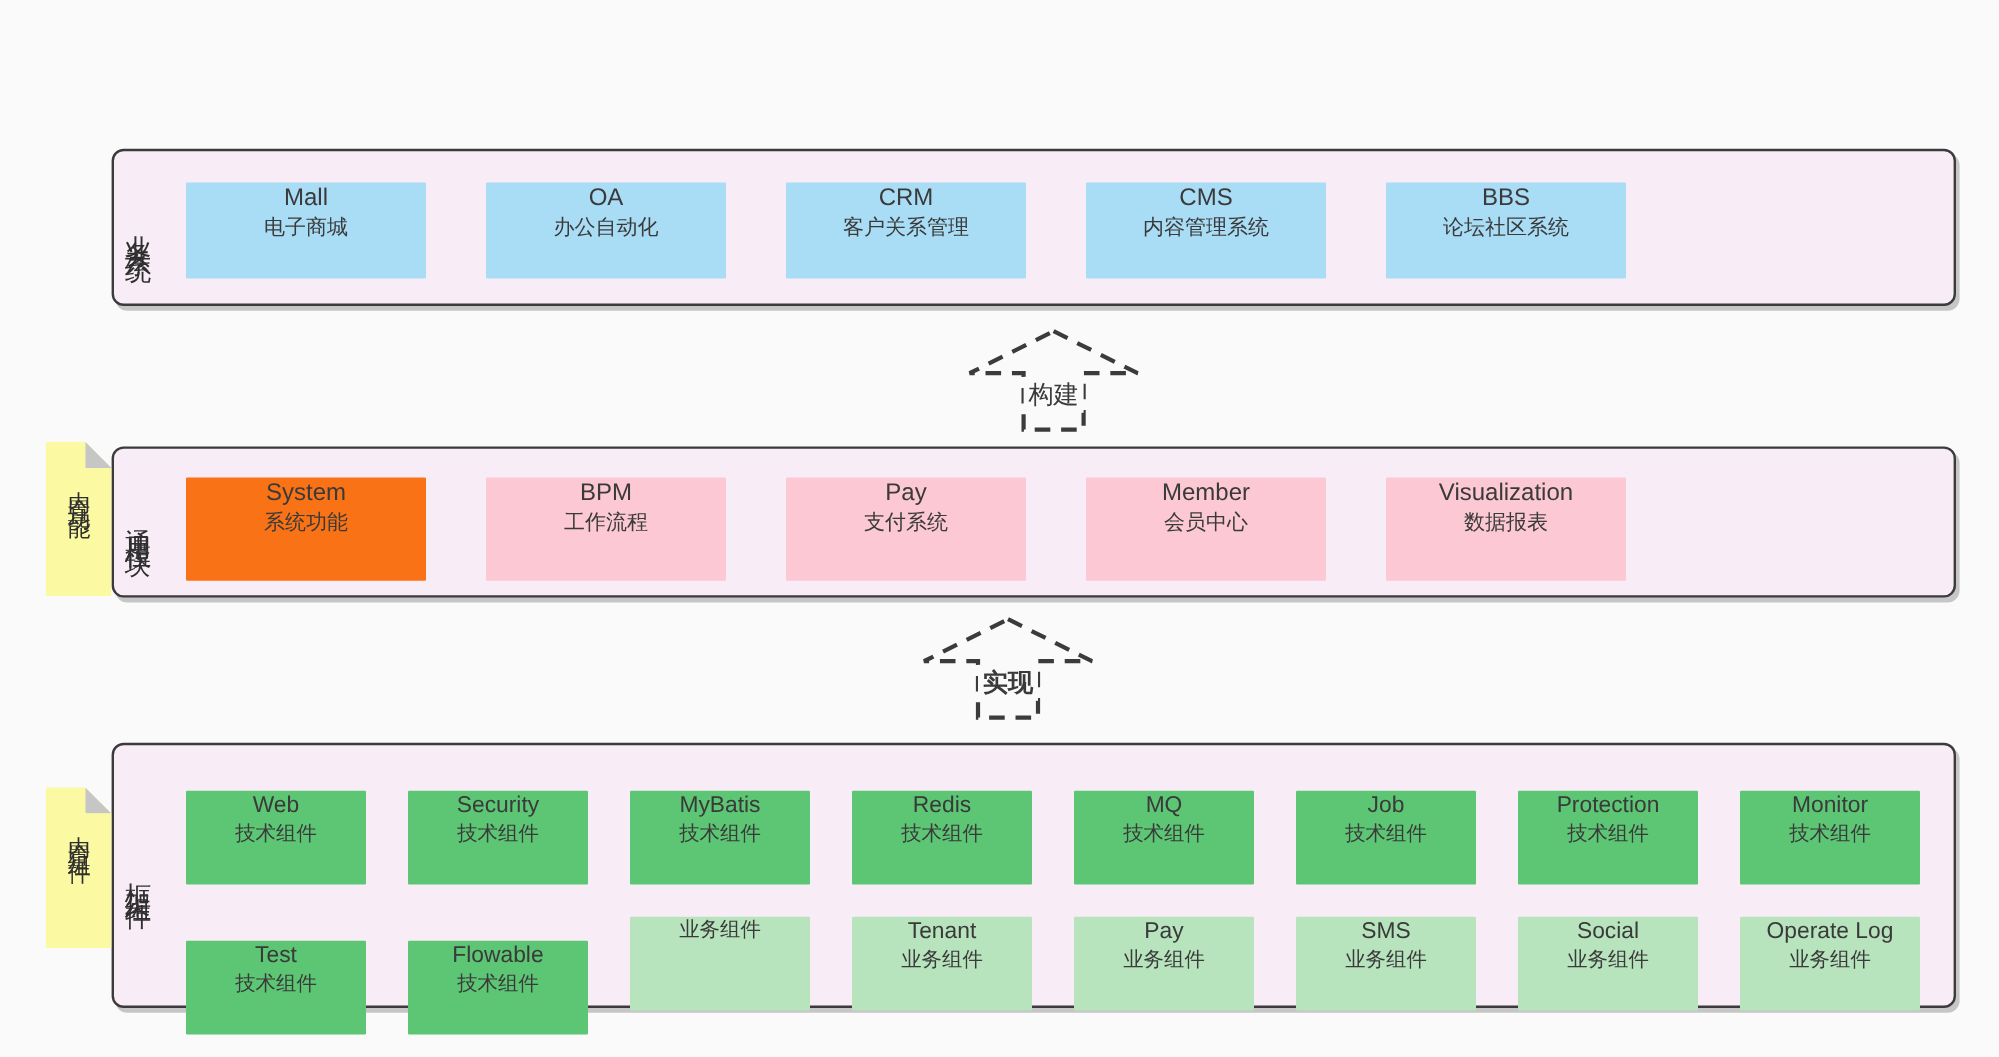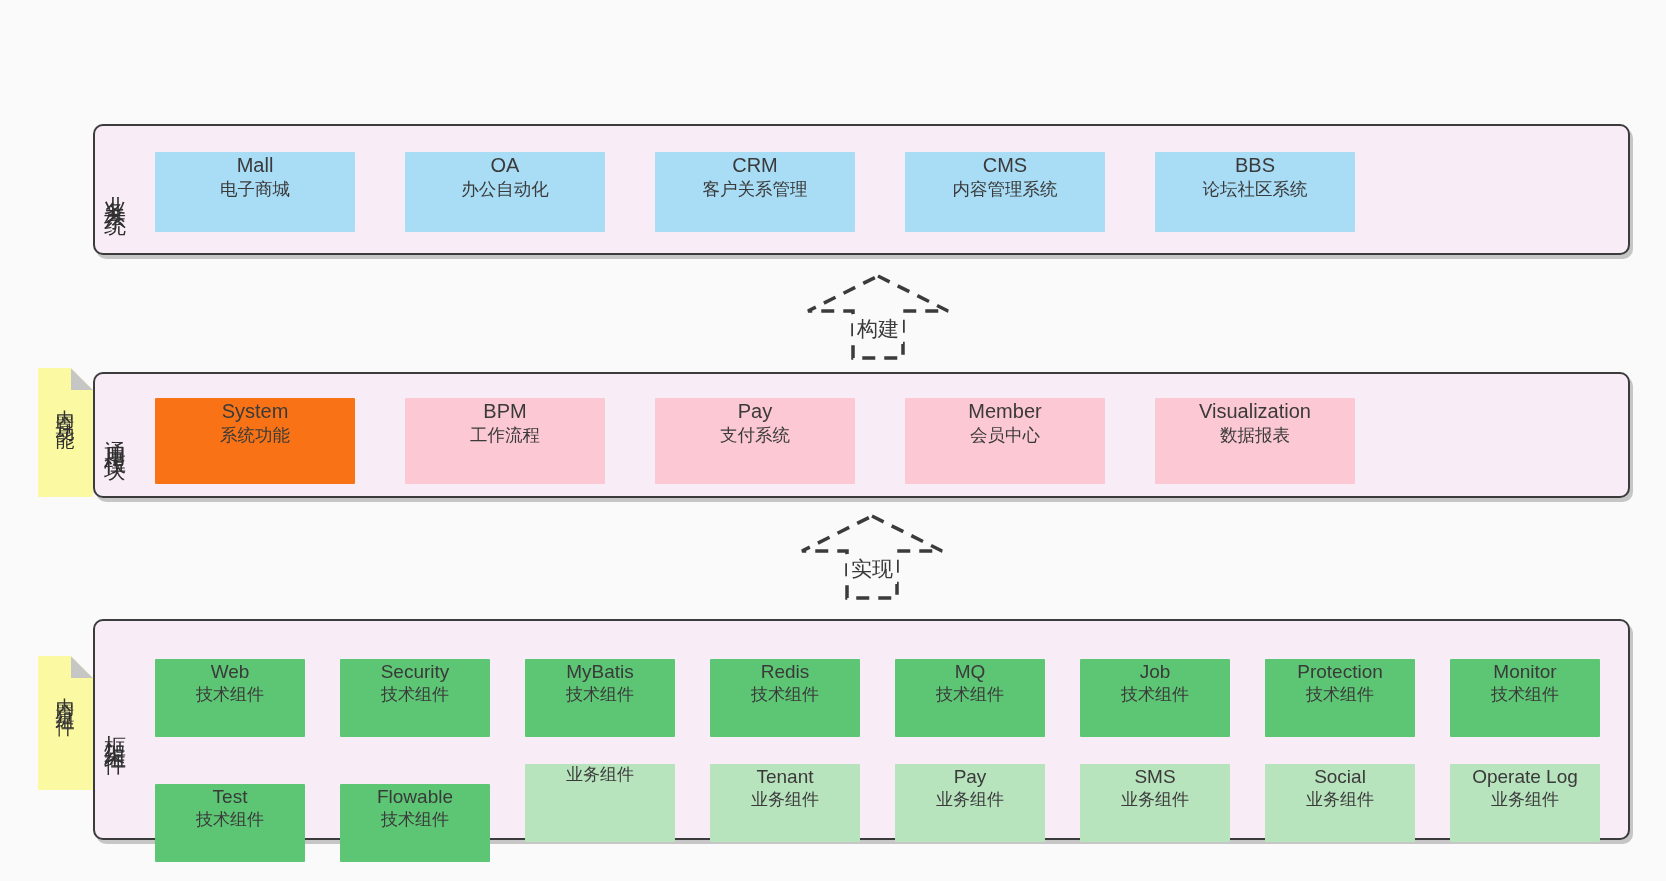--- a/index.html
+++ b/index.html
@@ -50,21 +50,21 @@
           clip-path:polygon(0 0,calc(100% - 22px) 0,100% 22px,100% 100%,0 100%);}
   #sticky-features{top:368px;height:129px;}
   #sticky-components{top:656px;height:134px;}
   .sticky .fold{position:absolute;top:0;right:0;width:22px;height:22px;
           background:#c6c6c6;clip-path:polygon(0 0,100% 100%,0 100%);}
   .sticky .v-label{font-size:19px;letter-spacing:7px;}
 
   
   .arrow{position:absolute;width:160px;height:92px;z-index:2;}
   #arrow-build{left:798px;top:270px;}
-  #arrow-implement{left:792px;top:510px;}
+  #arrow-implement{left:760px;top:510px;font-weight:bold;}
   .arrow svg{display:block;}
   .arrow-label{position:absolute;left:50%;top:44px;transform:translateX(-50%);
           background:#fafafa;font-size:21px;padding:1px 4px;color:#3a3a3a;
           white-space:nowrap;}
 </style>
 </head>
 <body>
 
 <div class="stage">
 

